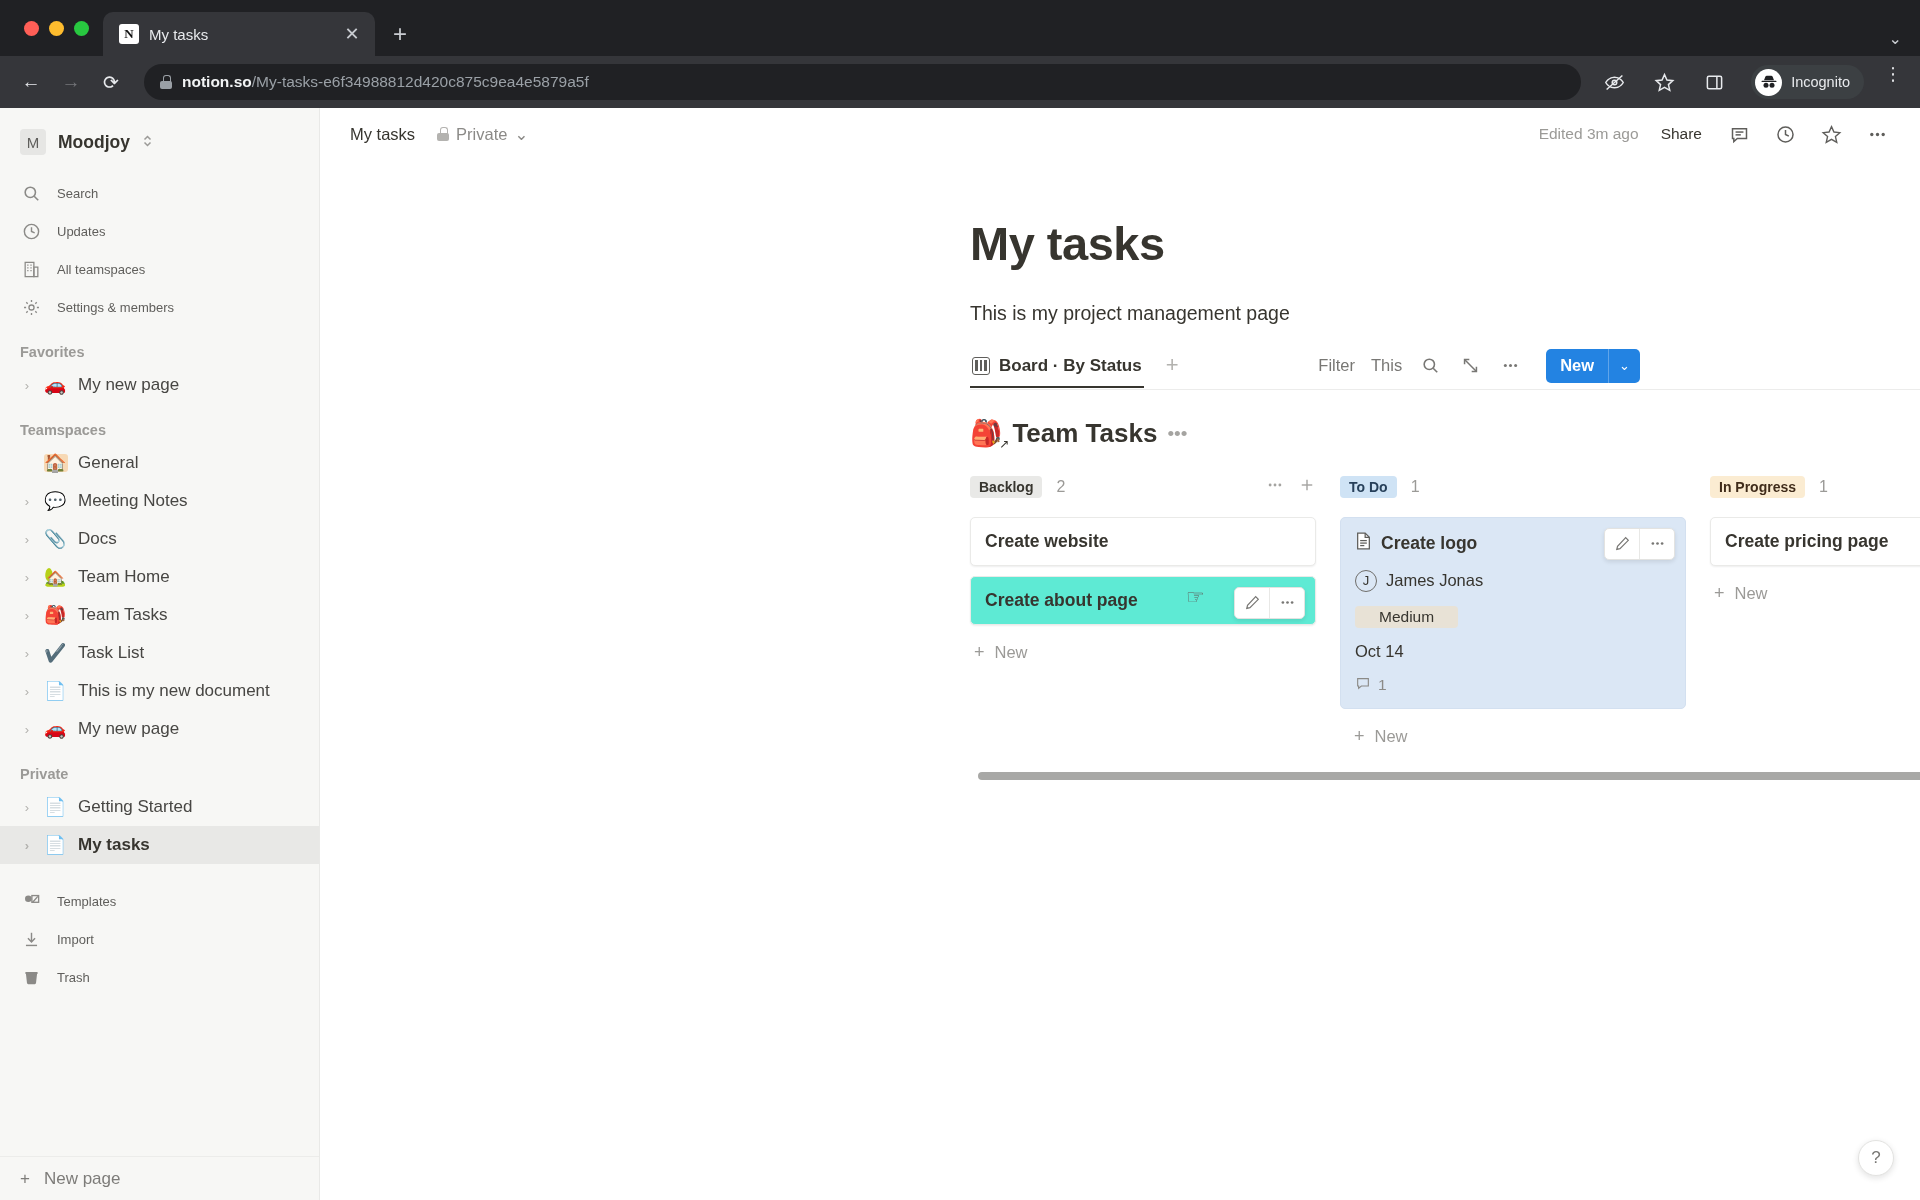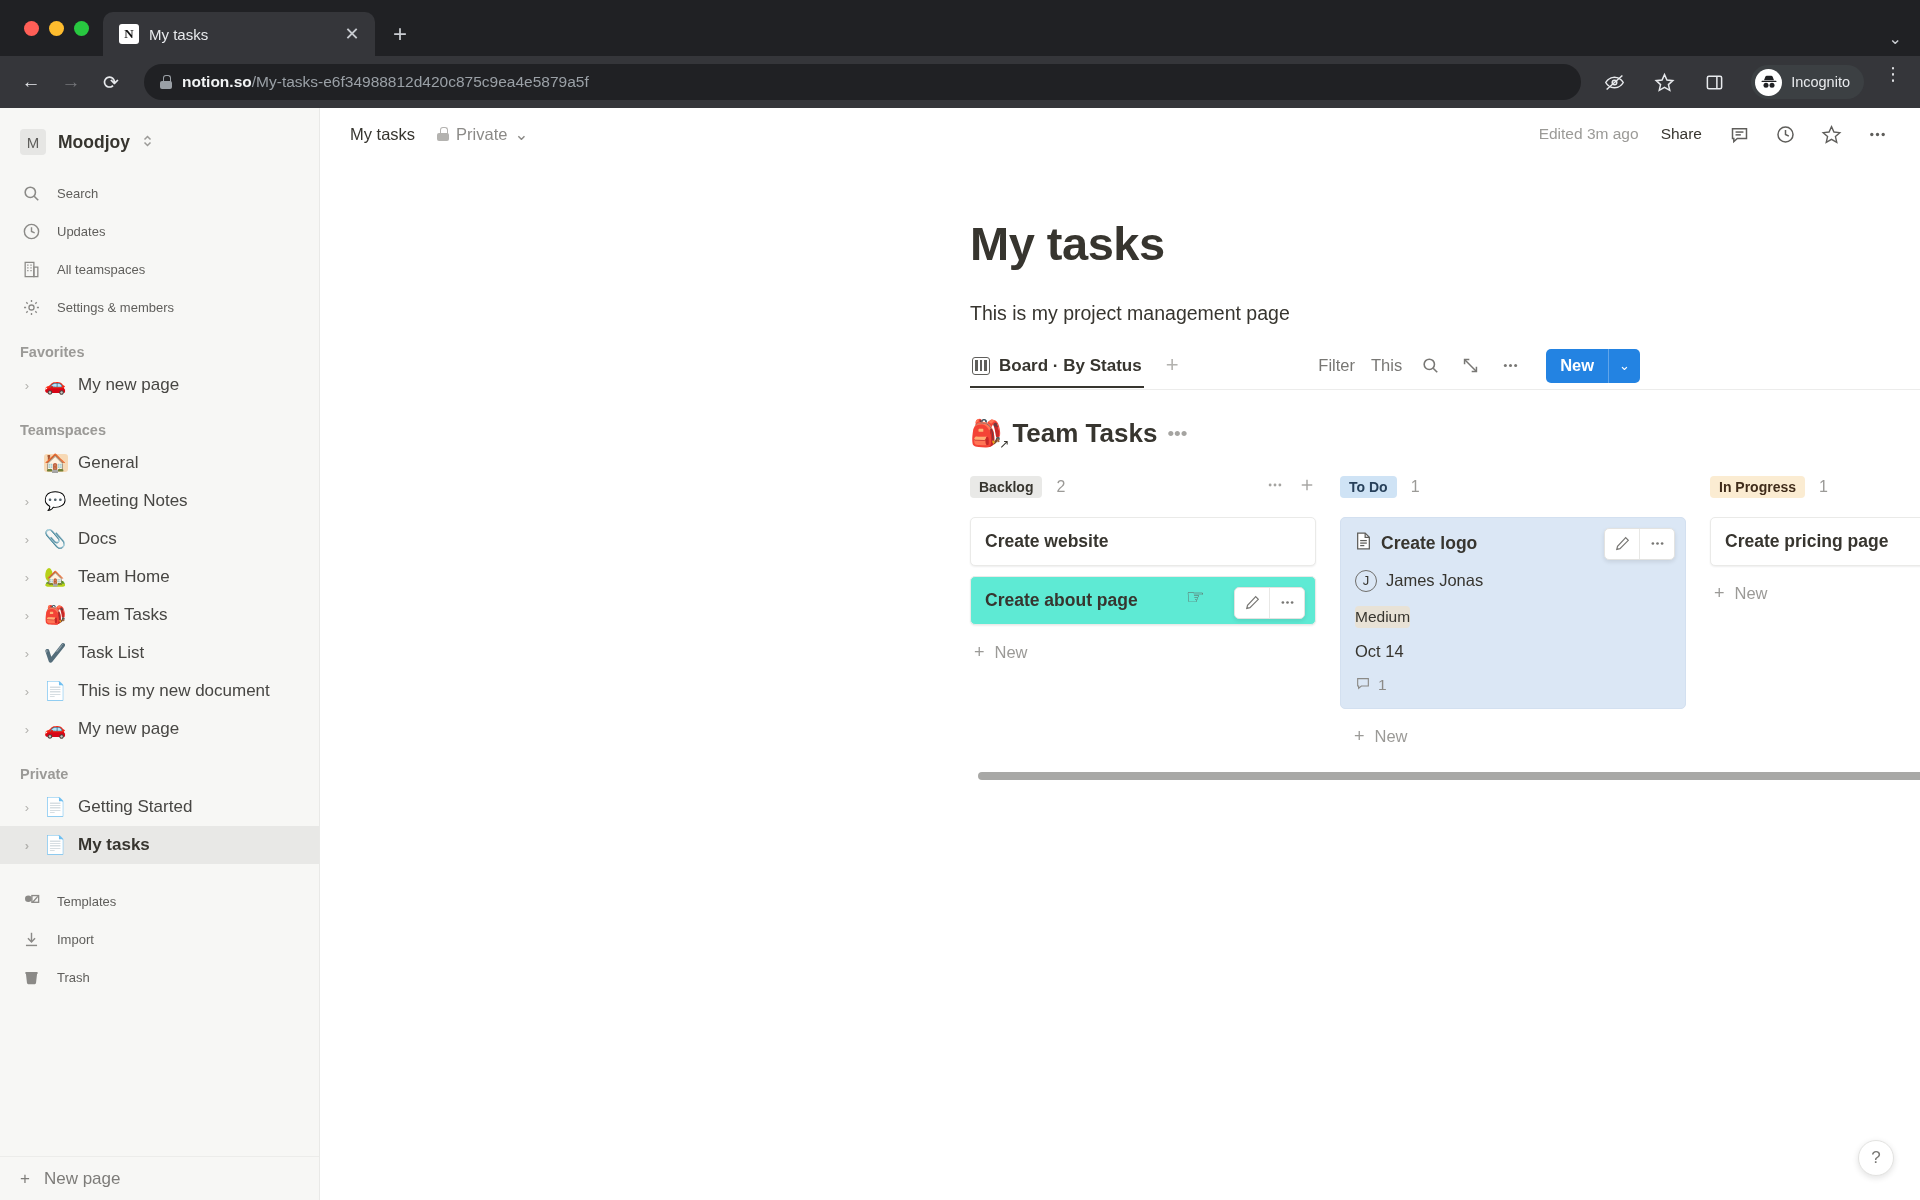--- a/index.html
+++ b/index.html
@@ -221,21 +221,21 @@
   .card-actions .ca { width: 34px; height: 30px; display: flex; align-items: center; justify-content: center; color: #787774; cursor: pointer; }
   .card-actions .cdiv { width: 1px; background: #e8e8e6; }
 
   .card-row { display: flex; align-items: center; gap: 9px; margin-top: 14px; }
   .avatar-circle {
     width: 22px; height: 22px; border-radius: 50%; border: 1.4px solid #6f6e6b;
     display: flex; align-items: center; justify-content: center;
     font-size: 13px; color: #37352f;
   }
   .assignee { font-size: 16.5px; color: #37352f; }
-  .prio-chip { font-size: 15.5px; padding: 2px 0; border-radius: 4px; background: #e8e2d6; color: #37352f; display:inline-block; }
+  .prio-chip { font-size: 15.5px; padding: 2px 24px; border-radius: 4px; background: #e8e2d6; color: #37352f; display:inline-block; }
   .card-date { font-size: 16.5px; color: #37352f; }
   .comment-row { display: flex; align-items: center; gap: 7px; margin-top: 14px; color: #8b8a87; font-size: 15.5px; }
 
   .add-new {
     display: flex; align-items: center; gap: 10px;
     color: #9b9a97; font-size: 16.5px; padding: 8px 4px; cursor: pointer;
   }
   .add-new .pl { font-size: 18px; line-height: 1; }
 
   .hscroll {

